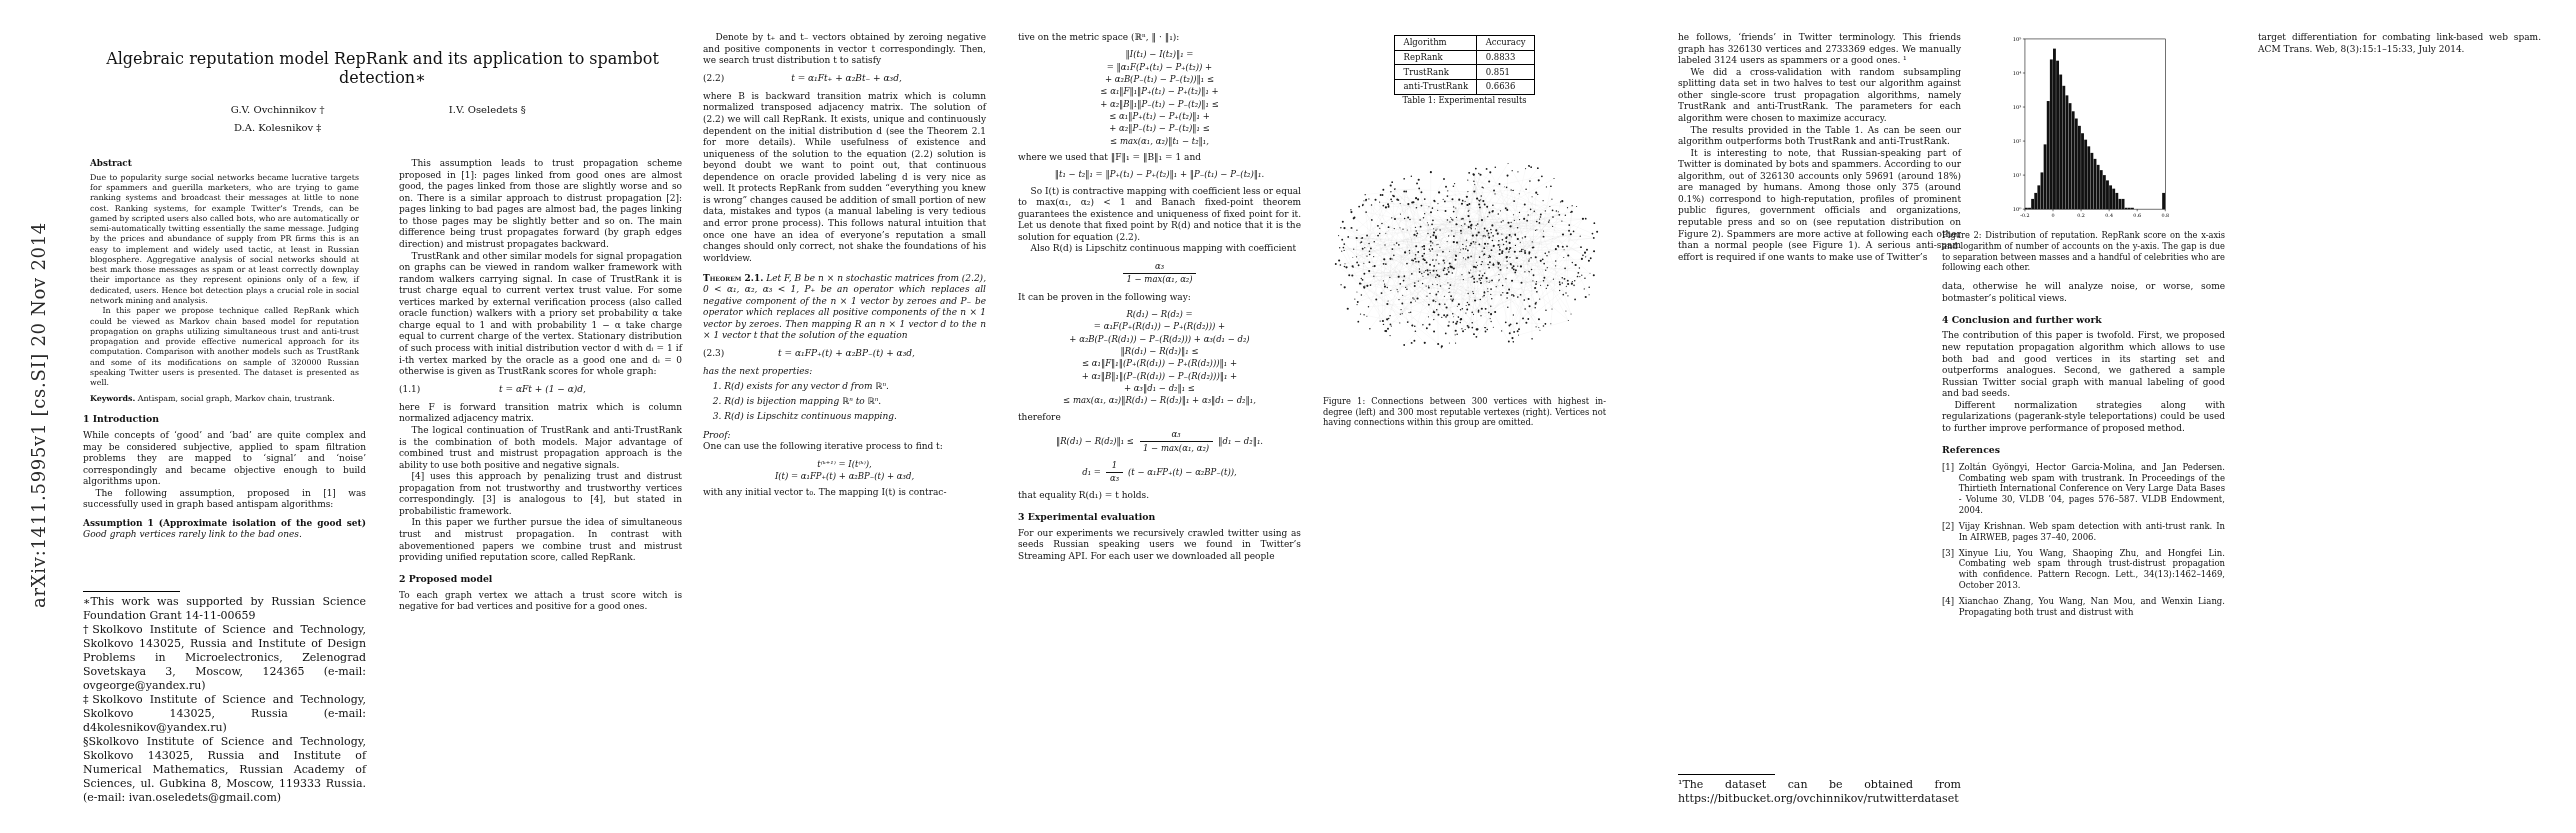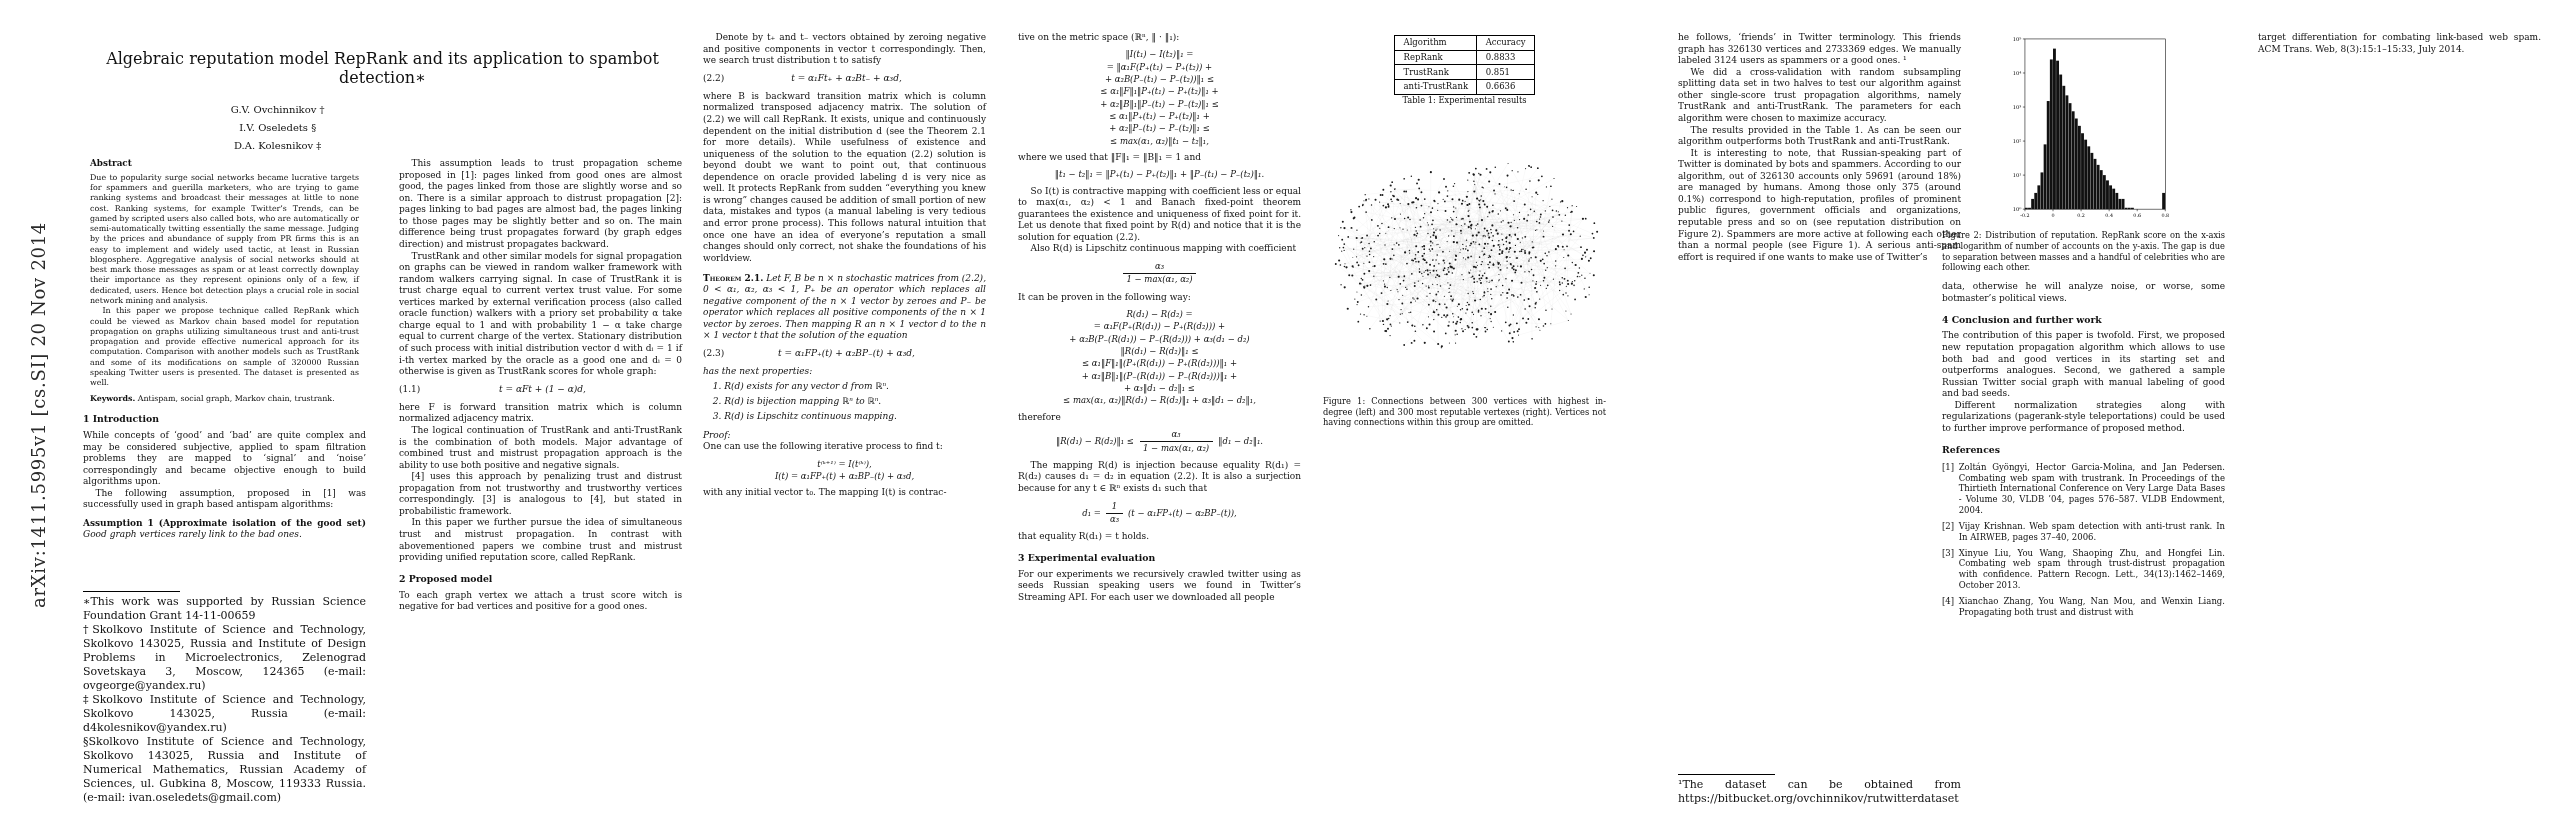--- a/index.html
+++ b/index.html
@@ -5,21 +5,21 @@
   * { margin:0; padding:0; box-sizing:border-box; }
   html,body { background:#ffffff; }
   body { width:2576px; height:834px; font-family:"DejaVu Serif","DejaVu Sans",serif; color:#111; }
   #canvas { position:relative; width:2576px; height:834px; overflow:hidden; background:#fff; }
 
   .watermark { position:absolute; left:28px; top:222px; writing-mode:vertical-rl; transform:rotate(180deg);
                font-size:18px; letter-spacing:0.7px; color:#2a2a2a; }
 
   #title-block { position:absolute; left:83px; top:49px; width:599px; text-align:center; }
   #paper-title { font-size:16px; font-weight:normal; }
-  .authors { margin-top:14px; display:flex; flex-wrap:wrap; width:70%; margin-left:15%;flex-direction:column; }
+  .authors { margin-top:14px; display:flex; flex-wrap:wrap; width:70%; margin-left:15%; }
   .author { width:50%; font-size:10px; line-height:1.8; }
 
   .col { position:absolute; width:283px; font-size:9px; line-height:1.285; text-align:justify; }
   #p1c1 { left:83px;  top:158px; height:647px; }
   #p1c2 { left:399px;  top:158px; height:647px; }
   #p2c1 { left:703px; top:32px;  height:774px; }
   #p2c2 { left:1018px; top:32px;  height:774px; }
   #p3c1 { left:1323px; top:32px;  height:774px; }
   #p3c2 { left:1638px; top:32px;  height:774px;margin-left:40px; }
   #p4c1 { left:1942px; top:32px;  height:774px; }
@@ -184,21 +184,20 @@
 ≤ max(α₁, α₂)‖R(d₁) − R(d₂)‖₁ + α₃‖d₁ − d₂‖₁,</div>
     <p>therefore</p>
     <div class="mathrow">
       <span>‖R(d₁) − R(d₂)‖₁ ≤</span>
       <span class="frac">
         <span class="num">α₃</span>
         <span class="den">1 − max(α₁, α₂)</span>
       </span>
       <span>‖d₁ − d₂‖₁.</span>
     </div>
-    <p class="ind">The mapping R(d) is injection because equality R(d₁) = R(d₂) causes d₁ = d₂ in equation (2.2). It is also a surjection because for any t ∈ ℝⁿ exists d₁ such that</p>
     <div class="mathrow">
       <span>d₁ =</span>
       <span class="frac">
         <span class="num">1</span>
         <span class="den">α₃</span>
       </span>
       <span>(t − α₁FP₊(t) − α₂BP₋(t)),</span>
     </div>
     <p>that equality R(d₁) = t holds.</p>
     <div class="sech">3  Experimental evaluation</div>

